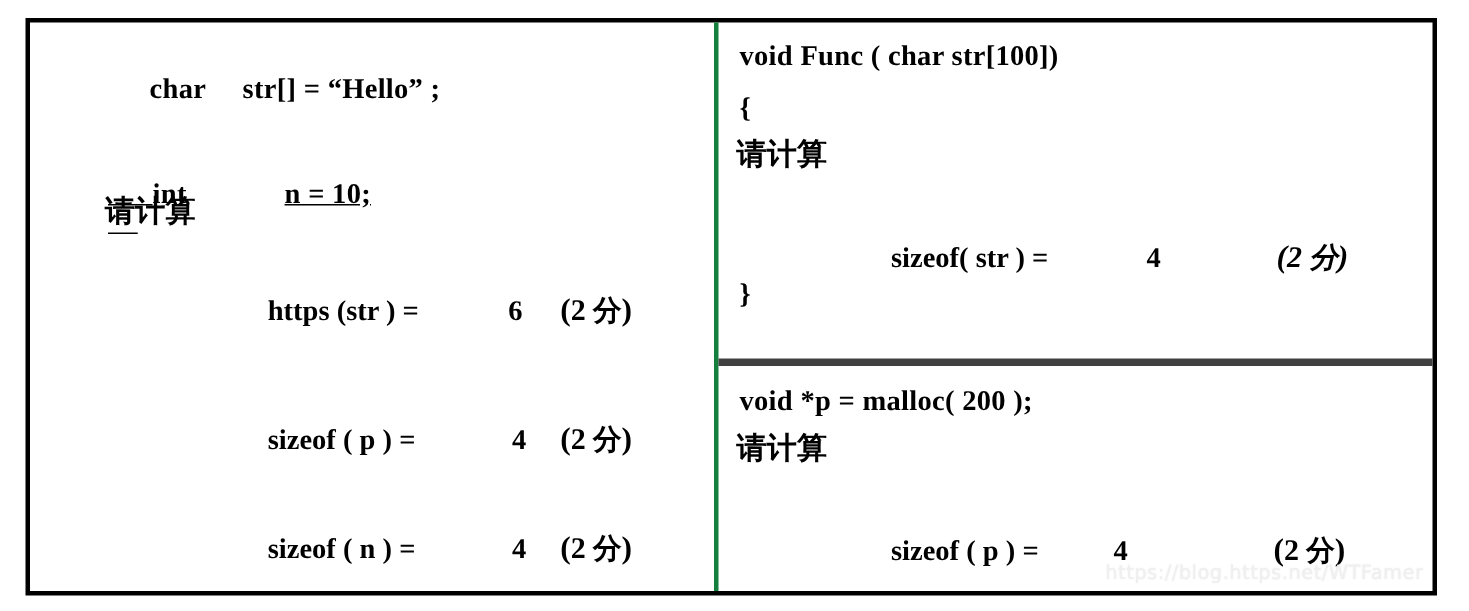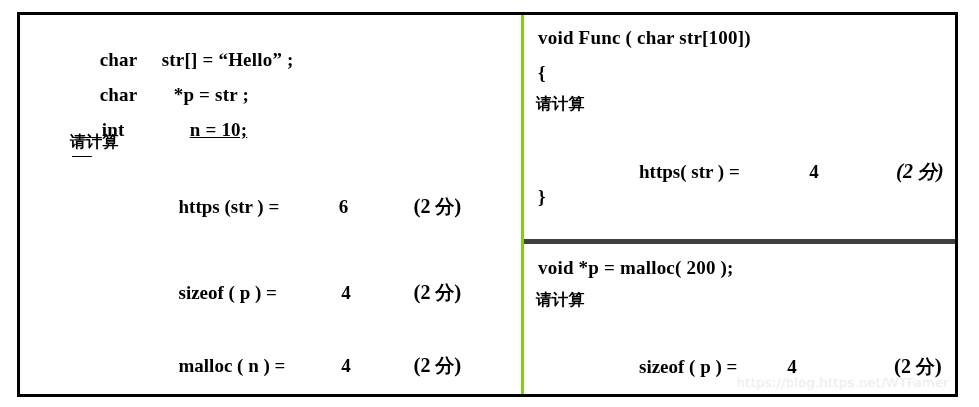--- a/index.html
+++ b/index.html
@@ -26,23 +26,23 @@
     height: 385px;
     box-sizing: border-box;
     border: 3px solid #000000;
     background: #ffffff;
     display: flex;
     flex-direction: row;
   }
 
   .col-left {
     position: relative;
-    width: 504px;
+    width: 459px;
     box-sizing: border-box;
-    border-right: 3px solid #84cc16;
+    border-right: 3px solid #15803d;
     height: 100%;
   }
   .col-right {
     position: relative;
     flex: 1 1 auto;
     height: 100%;
     display: flex;
     flex-direction: column;
   }
   .cell-top {
@@ -62,21 +62,21 @@
     position: absolute;
     white-space: pre;
     font-weight: bold;
     font-size: 19px;
     line-height: 19px;
     letter-spacing: 0.2px;
   }
   .cjk {
     font-family: Liberation Serif, serif;
     font-weight: bold;
-    font-size: 16px;
+    font-size: 20px;
   }
   .serif {
     font-family: "Liberation Serif", "DejaVu Serif", serif;
   }
 
   
   .kw {
     display: inline-block;
     width: 62px;
   }
@@ -88,21 +88,21 @@
   
   .srow {
     position: absolute;
     font-weight: bold;
     font-size: 19px;
     line-height: 19px;
     white-space: pre;
   }
   .srow .expr { display: inline-block; }
   .srow .val  { display: inline-block; text-align: left; }
-  .srow .mark { display: inline-block; margin-left: 40px; }
+  .srow .mark { display: inline-block; }
   .mark .paren { font-family: "Liberation Serif", "DejaVu Serif", serif; font-weight: bold; font-size: 21px; }
   .mark .num   { font-family: "Liberation Serif", "DejaVu Serif", serif; font-weight: bold; font-size: 20px; }
   .mark .fen   { font-family: "DejaVu Sans", "Liberation Sans", sans-serif; font-weight: bold; font-size: 19px; }
 
   
   .watermark {
     position: absolute;
     right: 6px;
     bottom: 4px;
     font-family: "DejaVu Sans", "Liberation Sans", sans-serif;
@@ -117,53 +117,50 @@
 <body>
 
 <div class="sheet">
 
   <div class="col-left">
 
     <div class="line serif" style="left:50px; top:16px;">
       <span class="kw">char</span><span>str[] = “Hello” ;</span>
     </div>
 
-    <div class="line serif" style="left:50px; top:51px;">
-      <span class="kw-wide">char</span><span>*p = str ;</span>
-    </div>
 
     <div class="line serif" style="left:52px; top:86px;text-decoration:underline;">
       <span class="kw-wide" style="width:88px;">int</span><span>n = 10;</span>
     </div>
 
     <div class="line cjk" style="left:50px; top:117px;">请计算</div>
 
     <div class="srow" style="left:130px; top:163px;">
       <span class="expr serif" style="width:135px;">https (str ) =</span><span class="val serif" style="width:60px; text-align:center;">6</span><span class="mark"><span class="paren">(</span><span class="num">2</span>&nbsp;<span class="fen">分</span><span class="paren">)</span></span>
     </div>
 
     <div class="srow" style="left:130px; top:249px;">
       <span class="expr serif" style="width:140px;">sizeof ( p ) =</span><span class="val serif" style="width:55px; text-align:center;">4</span><span class="mark"><span class="paren">(</span><span class="num">2</span>&nbsp;<span class="fen">分</span><span class="paren">)</span></span>
     </div>
 
     <div class="srow" style="left:130px; top:322px;">
-      <span class="expr serif" style="width:140px;">malloc ( n ) =</span><span class="val serif" style="width:55px; text-align:center;">4</span><span class="mark"><span class="paren">(</span><span class="num">2</span>&nbsp;<span class="fen">分</span><span class="paren">)</span></span>
+      <span class="expr serif" style="width:140px;">sizeof ( n ) =</span><span class="val serif" style="width:55px; text-align:center;">4</span><span class="mark"><span class="paren">(</span><span class="num">2</span>&nbsp;<span class="fen">分</span><span class="paren">)</span></span>
     </div>
 
   </div>
 
   <div class="col-right">
 
     <div class="cell-top">
       <div class="line serif" style="left:14px; top:13px;">void Func ( char str[100])</div>
       <div class="line serif" style="left:14px; top:48px;">{</div>
       <div class="line cjk" style="left:12px; top:79px;">请计算</div>
 
       <div class="srow" style="left:77px; top:128px;">
-        <span class="expr serif" style="width:145px;">https( str ) =</span><span class="val serif" style="width:60px; text-align:center;">4</span><span class="mark" style="margin-left:52px;font-style:italic;"><span class="paren">(</span><span class="num">2</span>&nbsp;<span class="fen">分</span><span class="paren">)</span></span>
+        <span class="expr serif" style="width:145px;">sizeof( str ) =</span><span class="val serif" style="width:60px; text-align:center;">4</span><span class="mark" style="margin-left:52px;font-style:italic;"><span class="paren">(</span><span class="num">2</span>&nbsp;<span class="fen">分</span><span class="paren">)</span></span>
       </div>
 
       <div class="line serif" style="left:14px; top:172px;">}</div>
     </div>
 
     <div class="cell-bottom">
       <div class="line serif" style="left:14px; top:14px;">void *p = malloc( 200 );</div>
       <div class="line cjk" style="left:12px; top:46px;">请计算</div>
 
       <div class="srow" style="left:77px; top:94px;">

